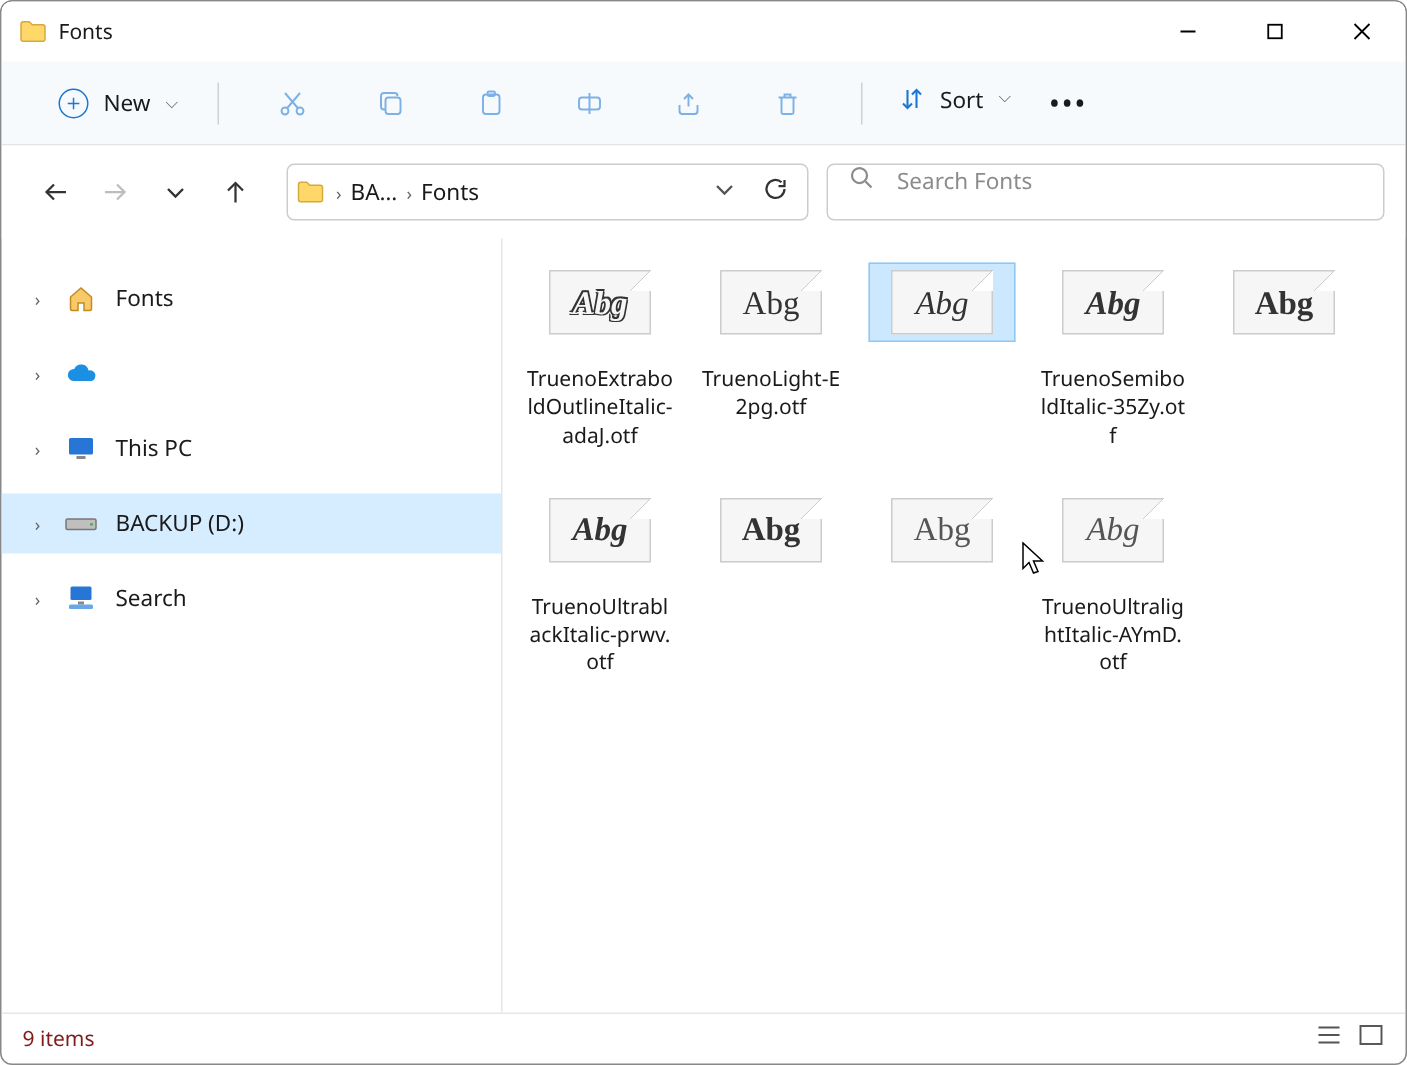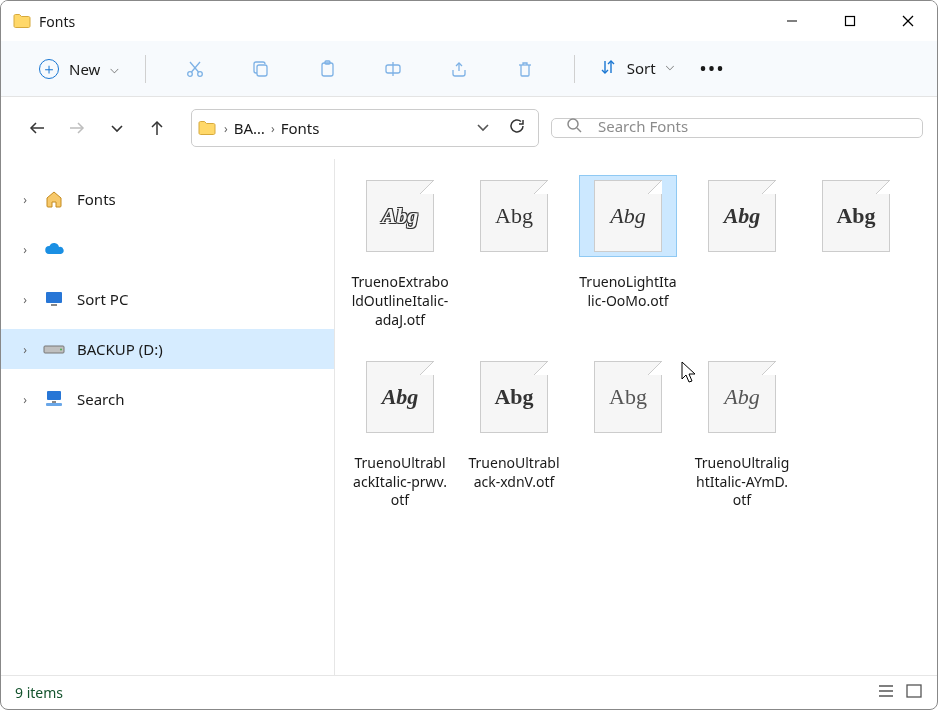--- a/index.html
+++ b/index.html
@@ -132,25 +132,25 @@
     align-items: center;
     gap: 2px;
     font-size: 15px;
     flex: 1;
     overflow: hidden;
     white-space: nowrap;
   }
   .bcsep { color: #666; padding: 0 4px; font-size: 12px;}
   .search {
     flex: 1;
-    height: 20px;
+    height: 38px;
     border: 1px solid #ccc;
     border-radius: 5px;
     display: flex;
-    align-items: flex-end;
+    align-items: flex-start;
     padding: 0 14px;
     color: #8c8c8c;
     gap: 14px;
     font-size: 15px;
   }
   .search input {
     border: none;
     outline: none;
     width: 100%;
     font: inherit;
@@ -211,21 +211,21 @@
     flex-direction: column;
     align-items: center;
     text-align: center;
     padding: 4px 0;
     border-radius: 2px;
   }
   .file.selected .thumb-wrap { background: #cce8ff; border: 1px solid #8fc9f3;}
   .thumb-wrap { padding: 4px 14px; border: 1px solid transparent;}
   .thumb {
     width: 68px;
-    height: 72px;
+    height: 43px;
     background: #f6f6f6;
     border: 1px solid #ccc;
     display: flex;
     align-items: center;
     justify-content: center;
     font-size: 22px;
     color: #333;
     position: relative;
   }
   .thumb::before {
@@ -254,21 +254,21 @@
     word-break: break-all;
   }
 
   .statusbar {
     height: 34px;
     border-top: 1px solid #e6e6e6;
     display: flex;
     align-items: center;
     padding: 0 14px;
     font-size: 14px;
-    color: #14532d;
+    color: #7f1d1d;
   }
   .statusbar .right {
     margin-left: auto;
     display: flex;
     gap: 10px;
     color: #555;
   }
   .cursor {
     position: absolute;
     left: 680px;
@@ -443,21 +443,21 @@
         </span>
       </div>
       <div class="tree-item">
         <span class="chev">›</span>
     <span class="tree-icon">
           <svg width="20" height="18" viewBox="0 0 20 18">
             <rect x="2" y="2" width="16" height="11" rx="1" fill="#2776d6"></rect>
             <rect x="7" y="14" width="6" height="2" fill="#888"></rect>
           </svg>
         </span>
-    <span>Sort PC</span>
+    <span>This PC</span>
       </div>
       <div class="tree-item selected">
         <span class="chev">›</span>
     <span class="tree-icon">
           <svg width="22" height="14" viewBox="0 0 22 14">
             <rect x="1" y="4" width="20" height="7" rx="1" fill="#bfbfbf" stroke="#777"></rect>
             <circle cx="18" cy="7.5" r="1" fill="#4caf50"></circle>
           </svg>
         </span>
     <span>BACKUP (D:)</span>
@@ -483,35 +483,36 @@
             </div>
           </div>
     <div class="fname">TruenoExtraboldOutlineItalic-adaJ.otf</div>
         </div>
         <div class="file">
           <div class="thumb-wrap">
             <div class="thumb">
               <span class="glyph ">Abg</span>
             </div>
           </div>
+    <div class="fname">TruenoLight-E2pg.otf</div>
         </div>
         <div class="file selected">
           <div class="thumb-wrap">
             <div class="thumb">
               <span class="glyph italic">Abg</span>
             </div>
           </div>
-    <div class="fname">TruenoLightItalic-OoMo.otf</div>
         </div>
         <div class="file">
           <div class="thumb-wrap">
             <div class="thumb">
               <span class="glyph bold italic">Abg</span>
             </div>
           </div>
+    <div class="fname">TruenoSemiboldItalic-35Zy.otf</div>
         </div>
         <div class="file">
           <div class="thumb-wrap">
             <div class="thumb">
               <span class="glyph bold">Abg</span>
             </div>
           </div>
         </div>
         <div class="file">
           <div class="thumb-wrap">
@@ -520,21 +521,20 @@
             </div>
           </div>
     <div class="fname">TruenoUltrablackItalic-prwv.otf</div>
         </div>
         <div class="file">
           <div class="thumb-wrap">
             <div class="thumb">
               <span class="glyph black">Abg</span>
             </div>
           </div>
-    <div class="fname">TruenoUltrablack-xdnV.otf</div>
         </div>
         <div class="file">
           <div class="thumb-wrap">
             <div class="thumb">
               <span class="glyph light">Abg</span>
             </div>
           </div>
         </div>
         <div class="file">
           <div class="thumb-wrap">

